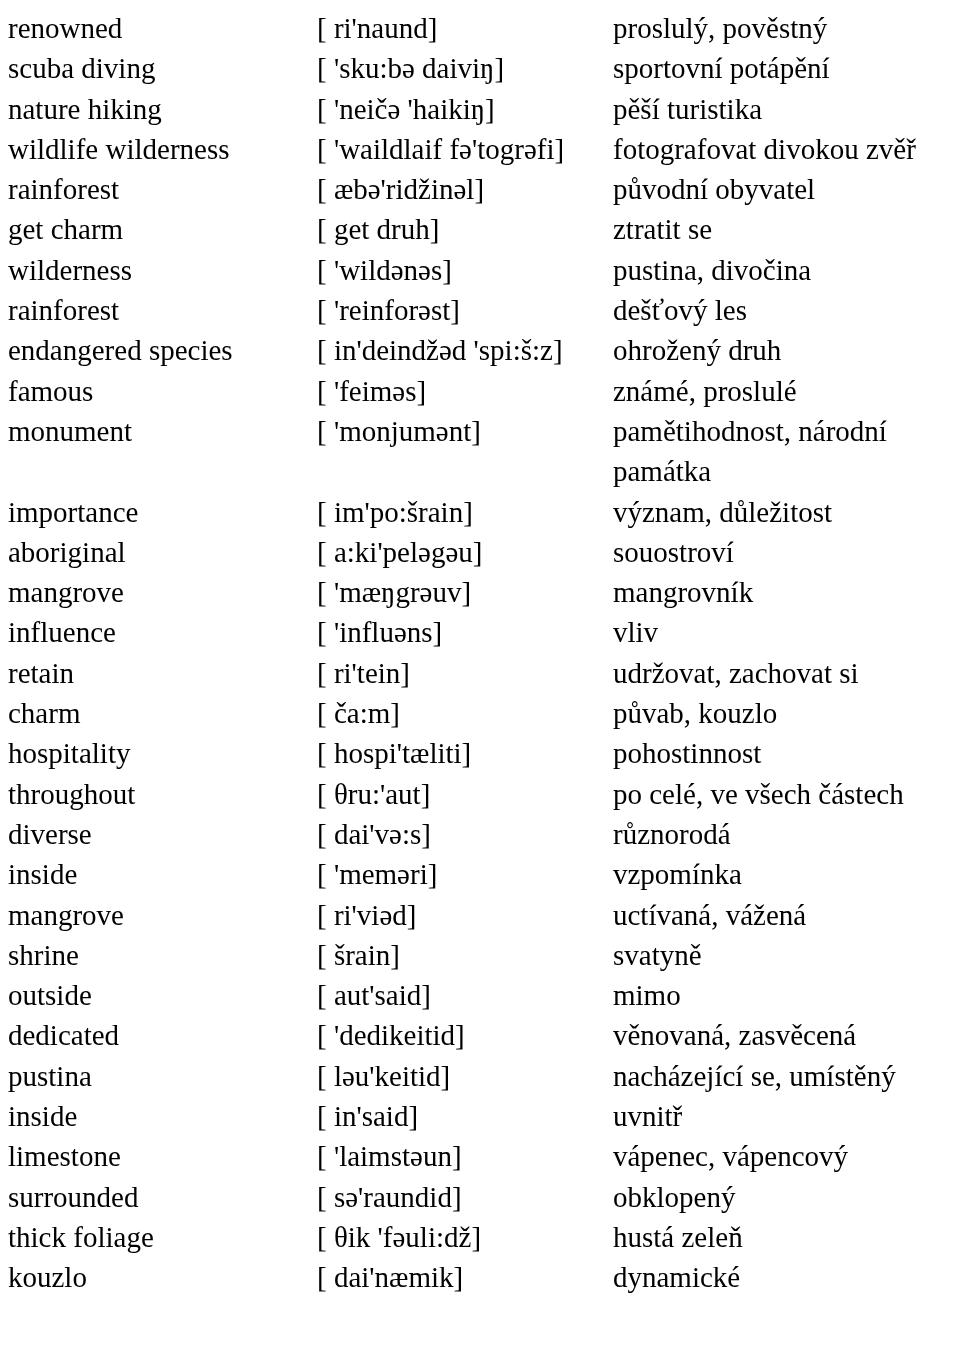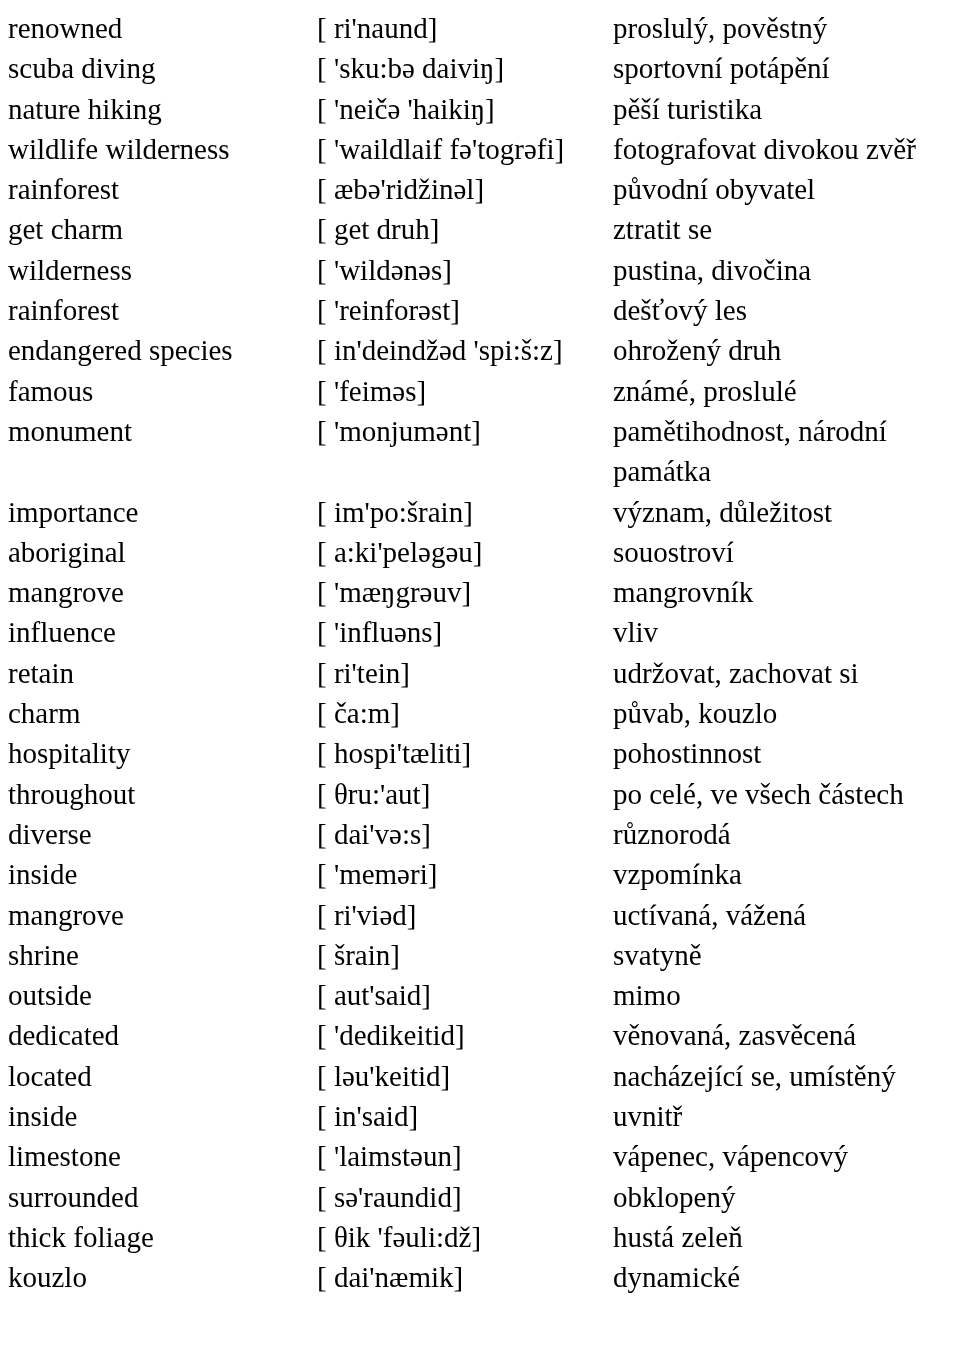--- a/index.html
+++ b/index.html
@@ -329,21 +329,21 @@
           </td>
           <td class="col-phon">
             <span class="phon">[ 'dedikeitid]</span>
           </td>
           <td class="col-trans">
             <span class="trans">věnovaná, zasvěcená</span>
           </td>
         </tr>
         <tr>
           <td class="col-term">
-            <span class="term">located</span>
+            <span class="term">pustina</span>
           </td>
           <td class="col-phon">
             <span class="phon">[ ləu'keitid]</span>
           </td>
           <td class="col-trans">
             <span class="trans">nacházející se, umístěný</span>
           </td>
         </tr>
         <tr>
           <td class="col-term">

